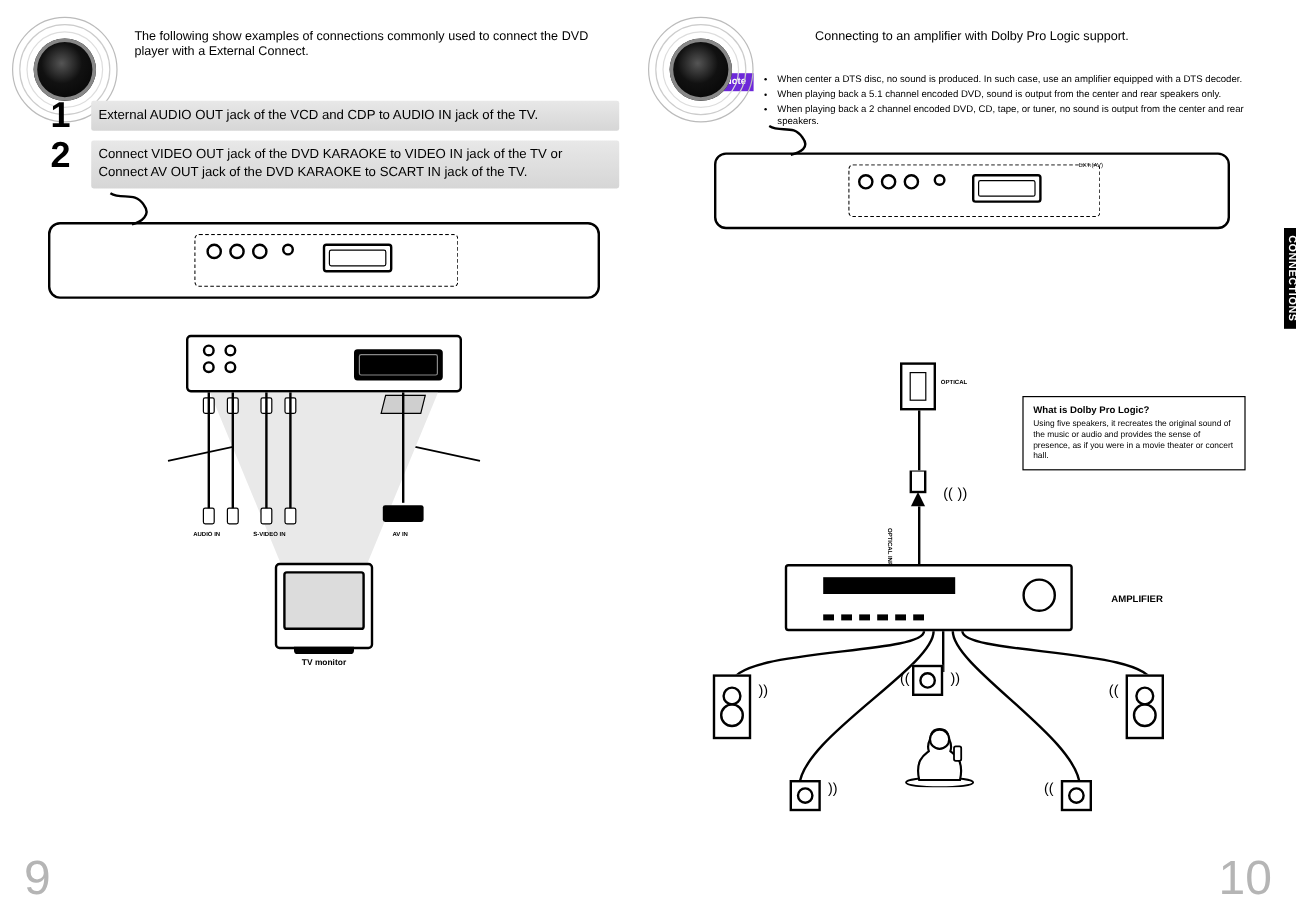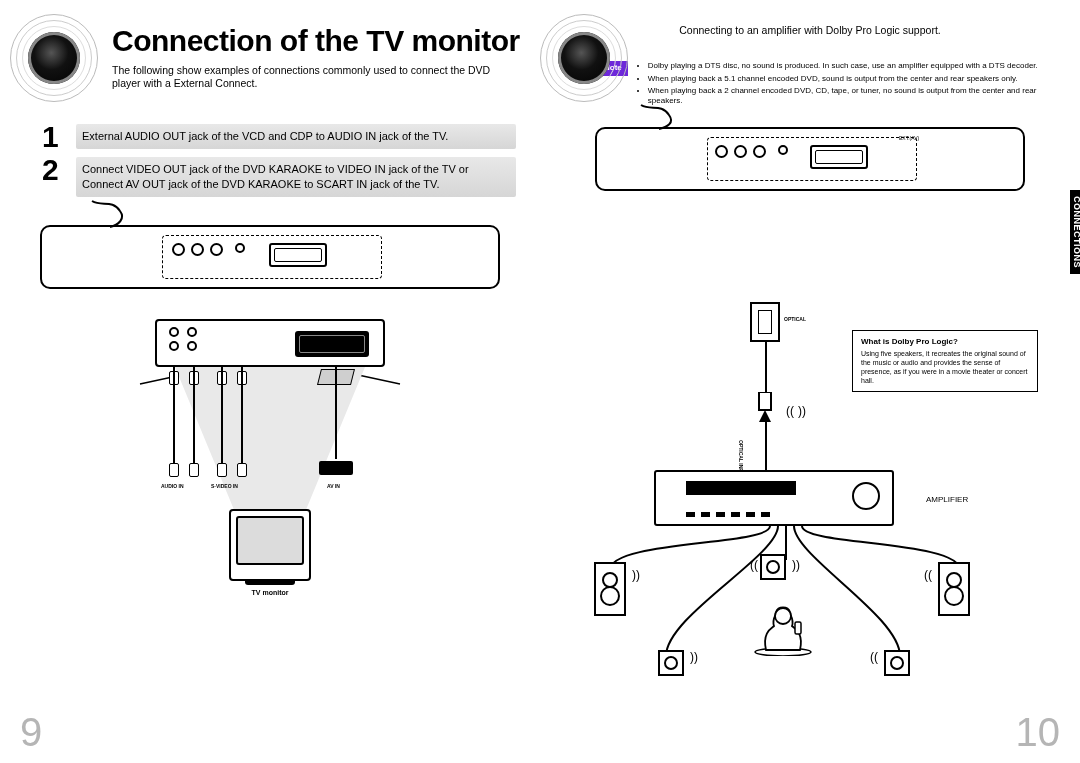--- a/index.html
+++ b/index.html
@@ -155,21 +155,21 @@
     letter-spacing:0.5px;
   }
 
   .info-box {
     position:absolute; left:312px; top:330px;
     width: 186px; border:1px solid #000; padding:6px 8px; background:#fff; z-index:5;
   }
   .info-box-title{font-size:8px;font-weight:700;margin-bottom:3px;}
   .info-box-text{font-size:7px;line-height:1.3;}
 
-  .amp-label{position:absolute;left:386px;top:495px;font-size:8px;font-weight:400;}
+  .amp-label{position:absolute;left:386px;top:495px;font-size:8px;font-weight:700;}
 
   
   .amp {
     position:absolute; left:114px; top:470px;
     width:240px;height:56px;border:2px solid #000;border-radius:3px;background:#fff;
   }
   .amp-display{position:absolute;left:30px;top:9px;width:110px;height:14px;background:#000;}
   .amp-knob{position:absolute;right:12px;top:10px;width:28px;height:28px;border:2px solid #000;border-radius:50%;}
   .amp-btns{position:absolute;left:30px;bottom:7px;display:flex;gap:6px;}
   .amp-btn{width:9px;height:5px;background:#000;}
@@ -201,21 +201,20 @@
 
   <div class="page page-left">
 
     <div class="speaker-circle">
       <div class="sc-ring"></div>
         <div class="sc-ring sc-ring2"></div>
         <div class="sc-ring sc-ring3"></div>
         <div class="sc-cone"></div>
     </div>
 
-    <h1 class="title">Connection of the TV monitor</h1>
     <p class="subtitle">The following show examples of connections commonly used to connect the DVD player with a External Connect.</p>
 
     <div class="steps">
       <div class="step">
         <div class="step-num">1</div>
         <div class="step-text banded">External AUDIO OUT jack of the VCD and CDP to AUDIO IN jack of the TV.</div>
       </div>
       <div class="step">
         <div class="step-num">2</div>
         <div class="step-text banded">Connect VIDEO OUT jack of the DVD KARAOKE to VIDEO IN jack of the TV or Connect AV OUT jack of the DVD KARAOKE to SCART IN jack of the TV.</div>
@@ -293,21 +292,21 @@
         <div class="sc-ring sc-ring2"></div>
         <div class="sc-ring sc-ring3"></div>
         <div class="sc-cone"></div>
     </div>
 
     <p class="subtitle">Connecting to an amplifier with Dolby Pro Logic support.</p>
 
     <div class="note-row">
       <span class="note-badge">Note</span>
       <ul class="note-bullets">
-        <li>Dolby playing a DTS disc, no sound is produced. In such case, use an amplifier equipped with a DTS decoder.</li>
+        <li>When center a DTS disc, no sound is produced. In such case, use an amplifier equipped with a DTS decoder.</li>
         <li>When playing back a 5.1 channel encoded DVD, sound is output from the center and rear speakers only.</li>
         <li>When playing back a 2 channel encoded DVD, CD, tape, or tuner, no sound is output from the center and rear speakers.</li>
       </ul>
     </div>
 
     <div class="side-tab">CONNECTIONS</div>
 
     <div class="device-panel" style="width:430px;margin-top:18px;">
       <svg class="wire" style="left:44px;top:-24px;" width="36" height="28">
           <path d="M0 0 C10 6 20 -2 28 10 C34 18 26 22 18 24" fill="none" stroke="#000" stroke-width="2"></path>

